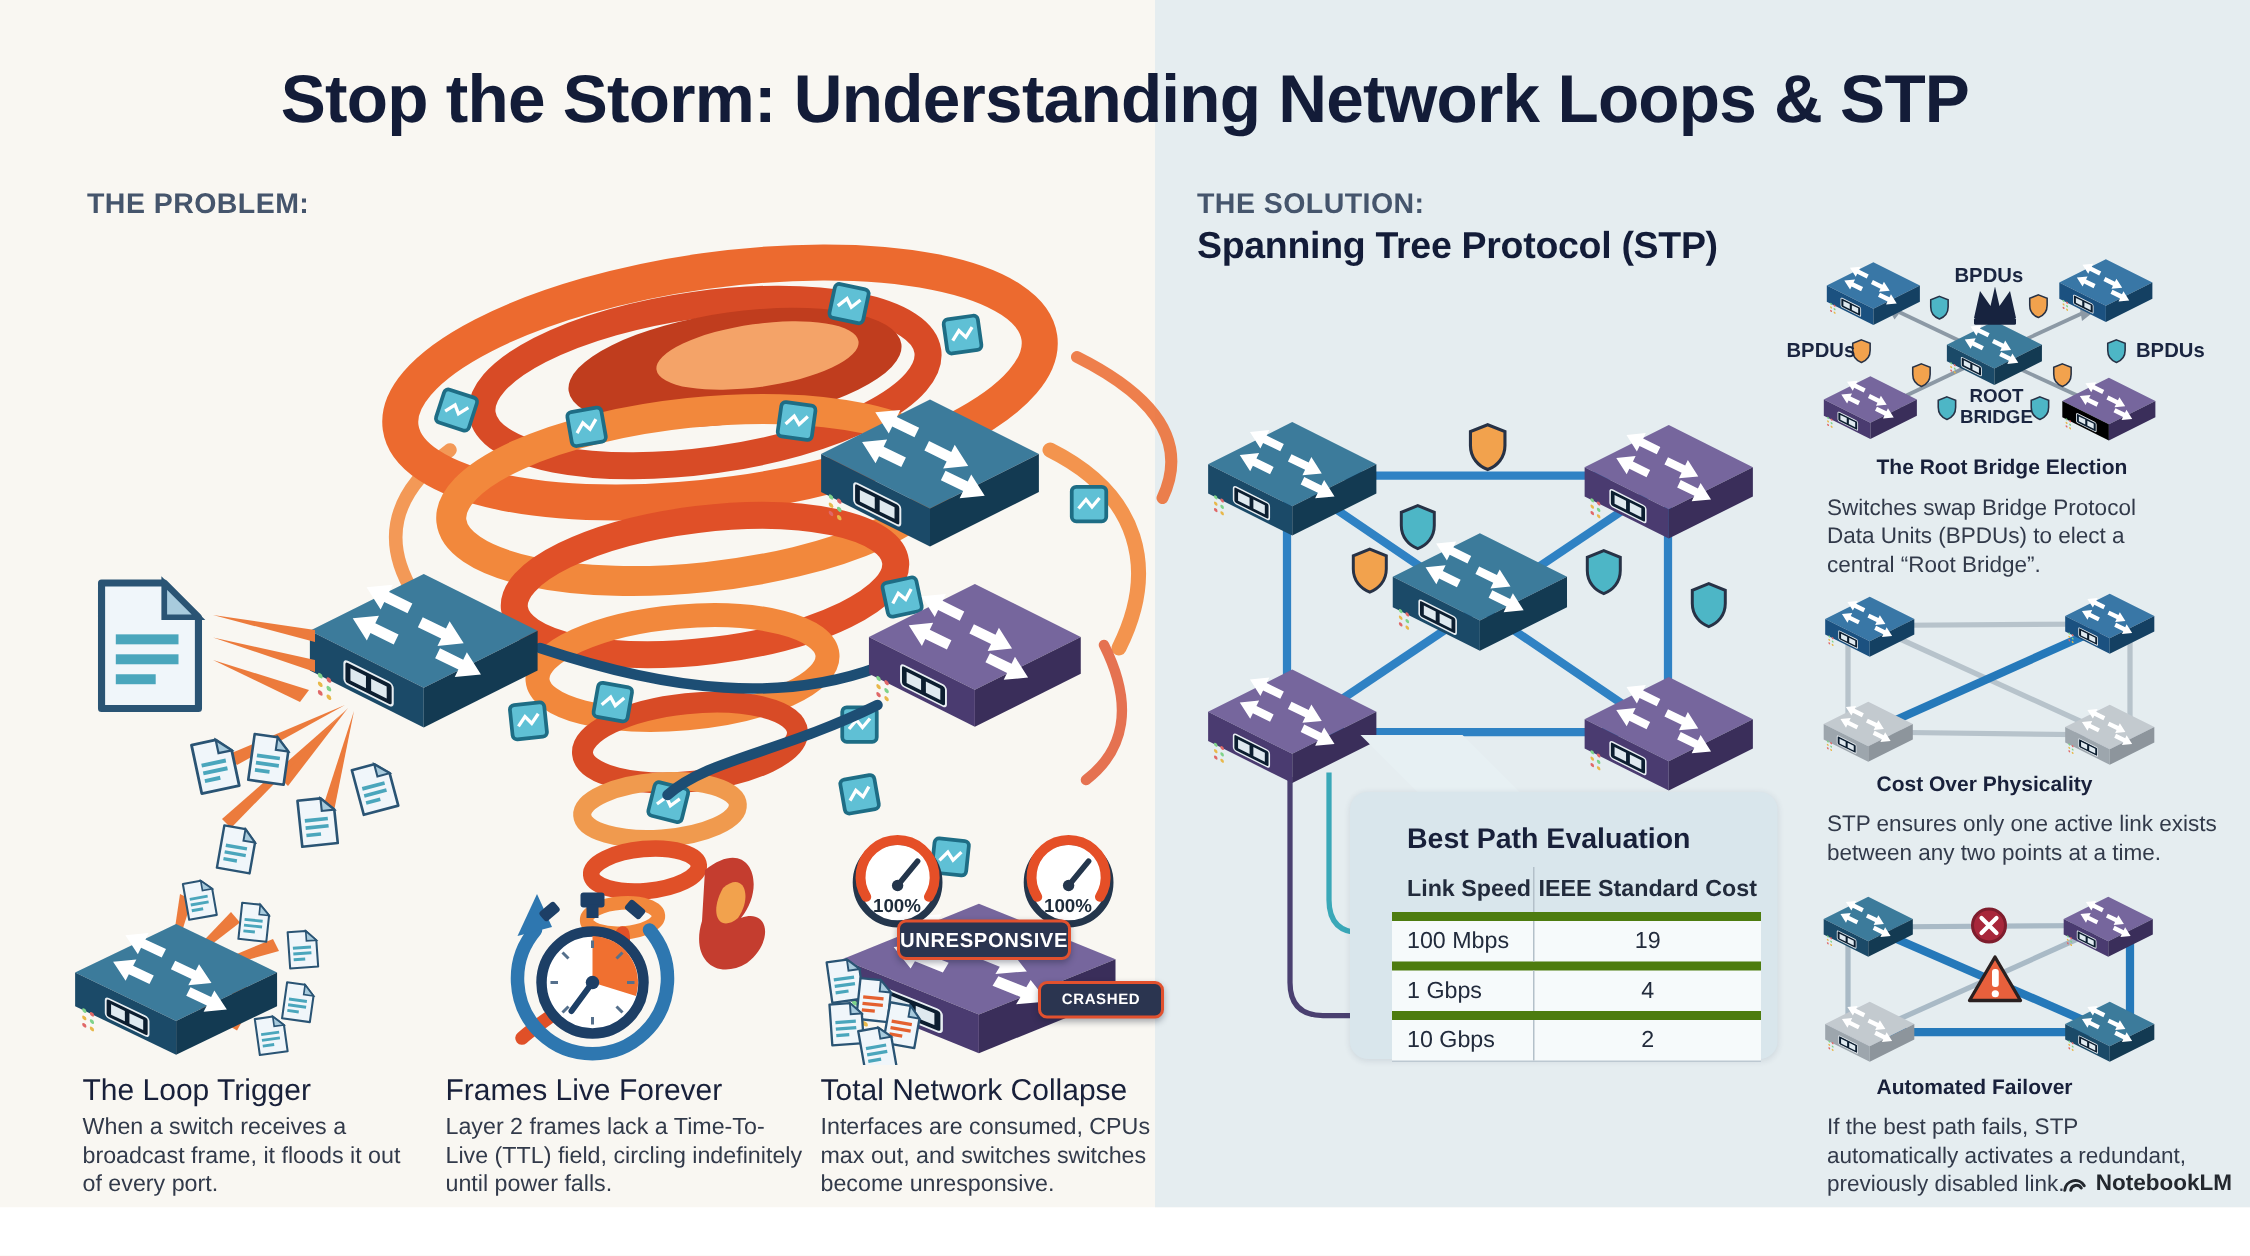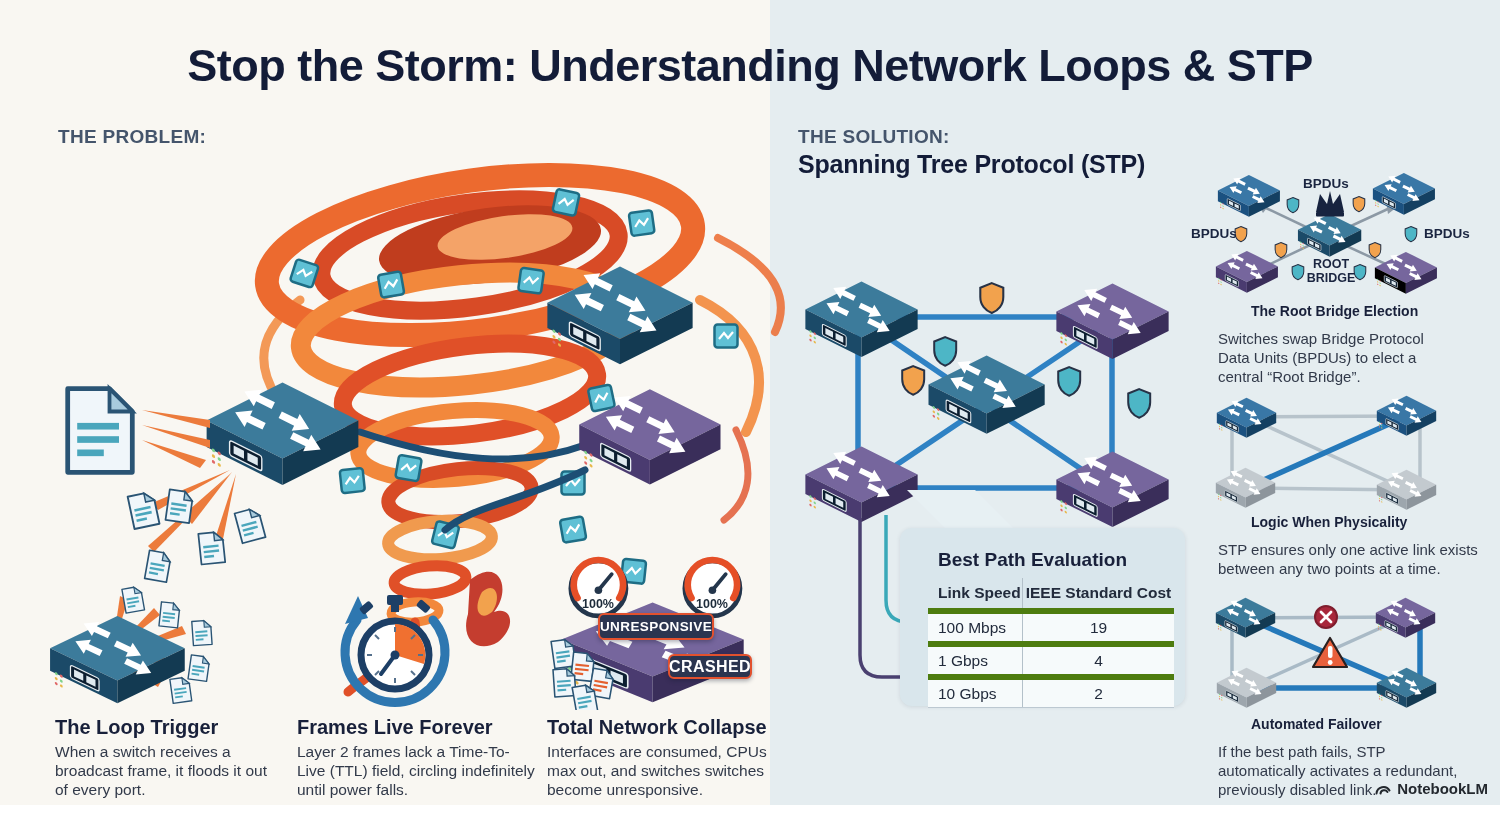--- a/index.html
+++ b/index.html
@@ -3,21 +3,21 @@
 <meta charset="utf-8">
 <style>
   html,body{margin:0;padding:0;}
   body{font-family:"Liberation Sans",sans-serif;}
   #stage{position:relative;width:1500px;height:805px;overflow:hidden;background:#f9f7f2;}
   .abs{position:absolute;}
   .bg-right{left:770px;top:0;width:730px;height:837px;background:#e5edf0;}
   .title{left:0;top:40px;width:1500px;text-align:center;font-size:45px;font-weight:700;color:#131c38;letter-spacing:-0.5px;}
   .kicker{font-size:19px;font-weight:700;color:#45556c;letter-spacing:.3px;}
   .heading{font-size:25px;font-weight:700;color:#131c38;letter-spacing:-0.2px;}
-  .card-title{font-size:20px;font-weight:700;color:#18203a;}
+  .card-title{font-size:20px;font-weight:400;color:#18203a;}
   .card-body{font-size:15.5px;color:#323a4a;line-height:1.24;}
   .panel-title{font-size:14px;font-weight:700;color:#18203a;margin-left:33px;}
   .panel-body{font-size:15px;color:#323a4a;line-height:1.25;}
   .badge{background:#2b3550;border:2.5px solid #e2512e;border-radius:6px;color:#fff;font-weight:700;
          display:flex;align-items:center;justify-content:center;letter-spacing:.4px;box-shadow:0 2px 4px rgba(20,30,50,.35);}
   .gauge-val{font-size:12.5px;font-weight:700;color:#1d2b3a;text-align:center;}
   .bpdus{font-size:13.5px;font-weight:700;color:#1a2540;}
   .rootlbl{font-size:12.5px;font-weight:700;color:#1a2540;text-align:center;line-height:1.1;}
   .tbl-card{left:900px;top:528px;width:285px;height:178px;background:#d9e6ec;border-radius:12px;box-shadow:0 1px 4px rgba(40,60,80,.12);}
   .tbl-title{left:938px;top:549px;font-size:19px;font-weight:700;color:#18203a;}
@@ -207,21 +207,21 @@
     <use href="#doc" transform="translate(572,650) scale(0.62) rotate(6)" width="40" height="50" style="--dl:#e4602f"></use>
     <use href="#doc" transform="translate(551,668) scale(0.62) rotate(-4)" width="40" height="50"></use>
     <use href="#doc" transform="translate(592,666) scale(0.62) rotate(10)" width="40" height="50" style="--dl:#e4602f"></use>
     <use href="#doc" transform="translate(570,686) scale(0.62) rotate(-10)" width="40" height="50"></use>
     <use href="#gauge" transform="translate(568,558) scale(0.95)" width="64" height="64"></use>
     <use href="#gauge" transform="translate(682,558) scale(0.95)" width="64" height="64"></use>
   </svg>
   <div class="abs gauge-val" style="left:578px;top:597px;width:40px;">100%</div>
   <div class="abs gauge-val" style="left:692px;top:597px;width:40px;">100%</div>
   <div class="abs badge" style="left:598px;top:613px;width:112px;height:23px;font-size:13.5px;">UNRESPONSIVE</div>
-  <div class="abs badge" style="left:668px;top:654px;width:80px;height:21px;font-size:16px;">CRASHED</div>
+  <div class="abs badge" style="left:692px;top:654px;width:80px;height:21px;font-size:10px;">CRASHED</div>
 
   <div class="abs card-title" style="left:55px;top:716px;">The Loop Trigger</div>
   <div class="abs card-body" style="left:55px;top:742px;width:215px;">When a switch receives a broadcast frame, it floods it out of every port.</div>
   <div class="abs card-title" style="left:297px;top:716px;">Frames Live Forever</div>
   <div class="abs card-body" style="left:297px;top:742px;width:238px;">Layer 2 frames lack a Time-To-Live (TTL) field, circling indefinitely until power falls.</div>
   <div class="abs card-body" style="left:547px;top:742px;width:225px;">Interfaces are consumed, CPUs max out, and switches switches become unresponsive.</div>
   <div class="abs card-title" style="left:547px;top:716px;">Total Network Collapse</div>
 
   <svg class="abs" style="left:790px;top:265px;" width="400" height="445" viewBox="790 265 400 445">
     <g stroke="#2f82c4" stroke-width="5.5" stroke-linecap="round">
@@ -315,21 +315,21 @@
         <line x1="1420" y1="420" x2="1420" y2="487"></line>
       <line x1="1247" y1="417" x2="1407" y2="490"></line>
     </g>
     <line x1="1246" y1="488" x2="1407" y2="416" stroke="#2579ba" stroke-width="5.5"></line>
     <use href="#sw" transform="translate(1215,396) scale(0.45)" width="140" height="95" style="--t:#2a6da0;--l:#1b5180;--r:#144062"></use>
     <use href="#sw" transform="translate(1375,394) scale(0.45)" width="140" height="95" style="--t:#2a6da0;--l:#1b5180;--r:#144062"></use>
     <use href="#sw" transform="translate(1214,466) scale(0.45)" width="140" height="95" style="--t:#bfc6cc;--l:#9da6ad;--r:#8d959c"></use>
     <use href="#sw" transform="translate(1375,468) scale(0.45)" width="140" height="95" style="--t:#bfc6cc;--l:#9da6ad;--r:#8d959c"></use>
   </svg>
 
-  <div class="abs panel-title" style="left:1218px;top:514px;">Logic When Physicality</div>
+  <div class="abs panel-title" style="left:1218px;top:514px;">Cost Over Physicality</div>
   <div class="abs panel-body" style="left:1218px;top:541px;width:272px;">STP ensures only one active link exists between any two points at a time.</div>
 
   <svg class="abs" style="left:1205px;top:585px;" width="245" height="130" viewBox="1205 585 245 130">
     <g stroke="#a9bac6" stroke-width="3.5">
       <line x1="1246" y1="618" x2="1405" y2="617"></line>
       <line x1="1232" y1="622" x2="1232" y2="686"></line>
       <line x1="1247" y1="688" x2="1405" y2="617"></line>
     </g>
     <g stroke="#2579ba" stroke-width="5.5">
       <line x1="1246" y1="618" x2="1407" y2="688"></line>

